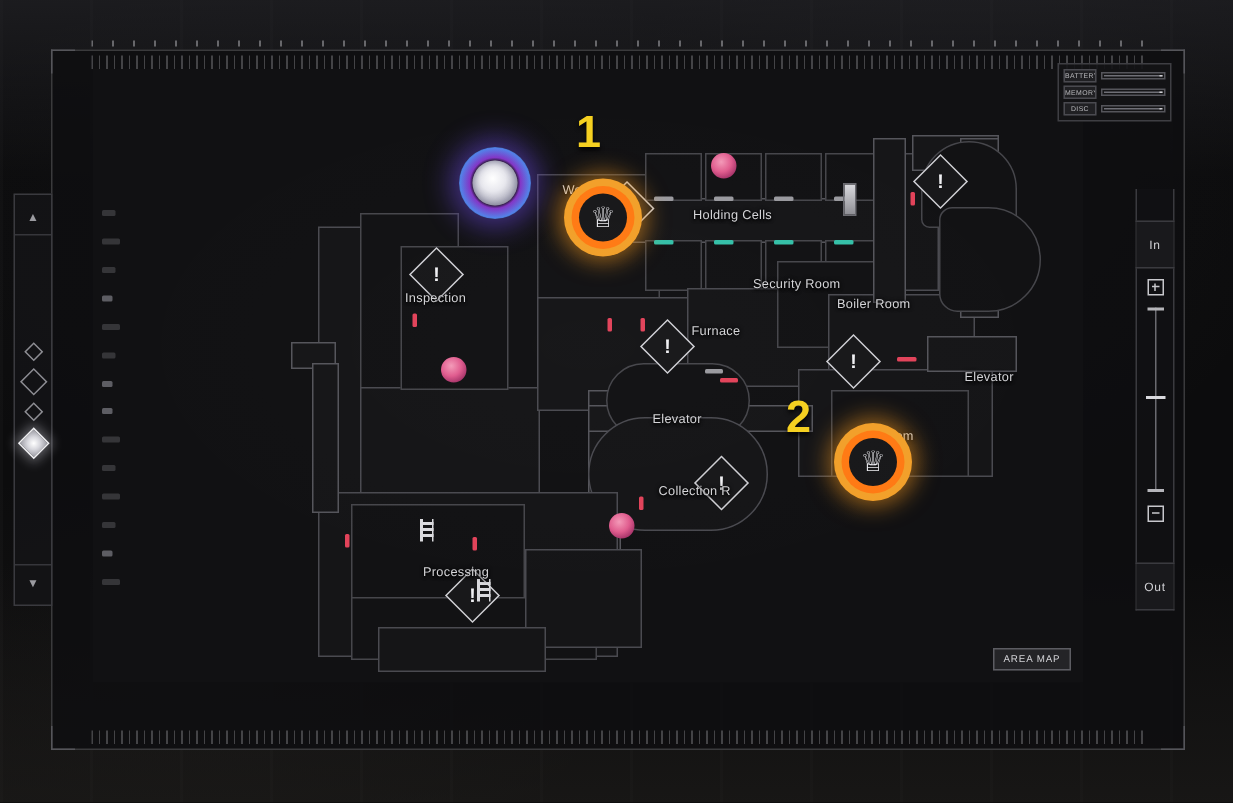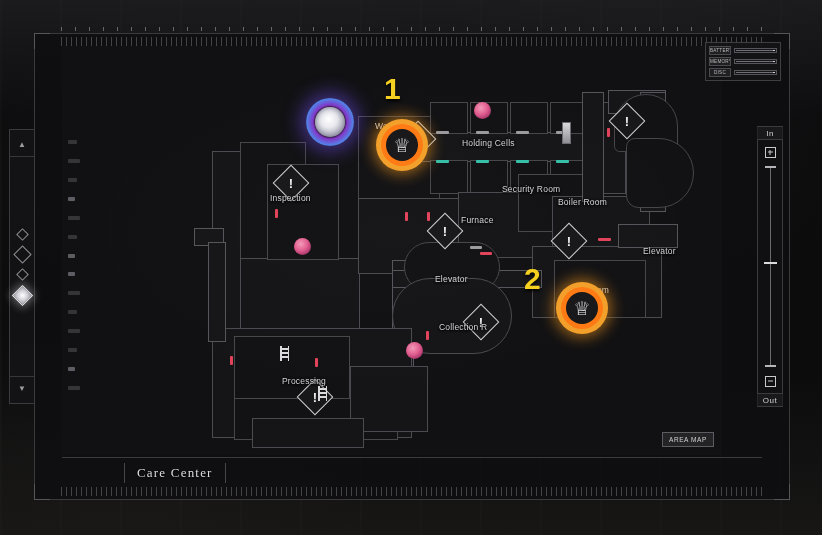--- a/index.html
+++ b/index.html
@@ -215,25 +215,26 @@
 
   
   #zoomrail {
     position:absolute; right:6px; top:92px; bottom:92px;
     width:26px;
     border-left:1px solid #3a3a3f; border-right:1px solid #3a3a3f;
     background:rgba(18,18,20,.75);
     display:flex; flex-direction:column; align-items:center;
   }
   .zbtn {
-    width:26px; height:14px;
+    width:26px; height:32px;
     border-top:1px solid #3a3a3f; border-bottom:1px solid #3a3a3f;
     display:flex; align-items:center; justify-content:center;
     font-size:8px; color:#d0d0d4; letter-spacing:.5px;
     background:rgba(30,30,33,.7);
+    margin-top:21px;
   }
   .zicon {
     width:26px; height:24px;
     display:flex; align-items:center; justify-content:center;
   }
   .zicon .sq {
     width:11px; height:11px; border:1px solid #c7c7cc; position:relative;
   }
   .zicon .sq::before, .zicon .sq::after {
     content:""; position:absolute; background:#c7c7cc;
@@ -523,23 +524,20 @@
       <div class="zcap b"></div>
     </div>
     <div class="zicon minus">
         <div class="sq"></div>
       </div>
     <div class="zbtn">Out</div>
   </div>
 
   <div id="areamapbtn">AREA MAP</div>
 
-  <div id="bottombar">
-    <div id="areaname">Care Center</div>
-  </div>
 
 </div>
 
 <div id="tickscale">
   <div class="tk w1"></div>
     <div class="tk w2"></div>
     <div class="tk w1"></div>
   <div class="tk w3"></div>
     <div class="tk w2"></div>
     <div class="tk w1"></div>

